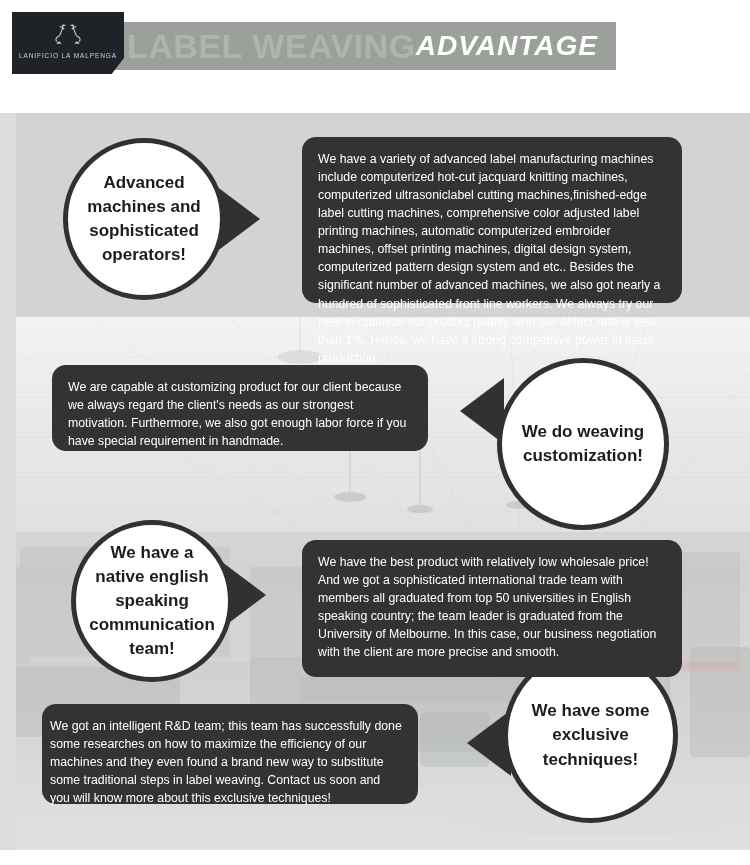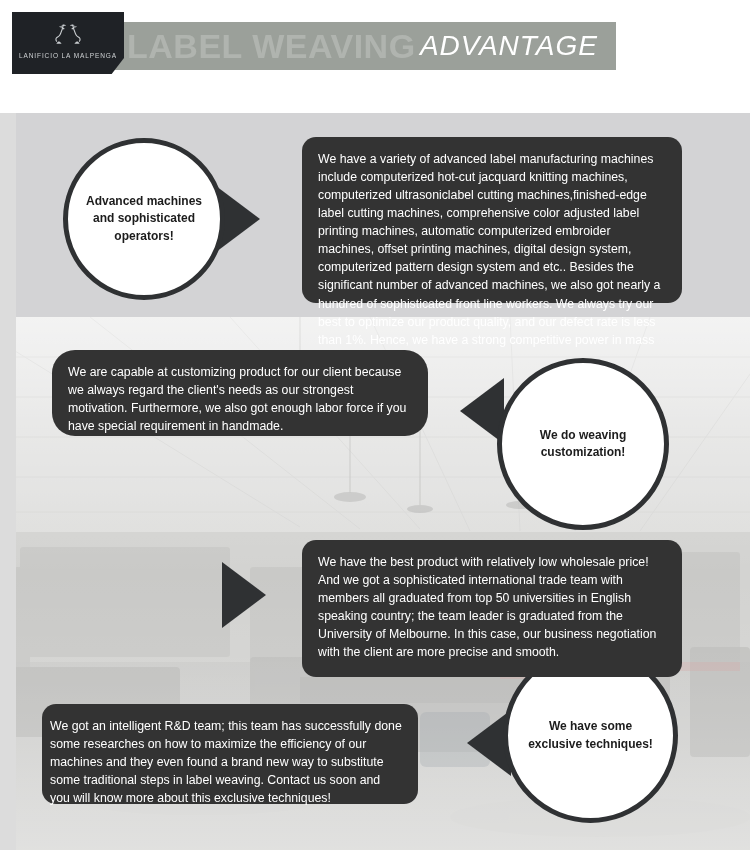--- a/index.html
+++ b/index.html
@@ -38,21 +38,21 @@
     color: #b0b4af;
     white-space: nowrap;
     line-height: 1;
   }
   #banner-title {
     position: absolute;
     right: 18px; top: 50%;
     transform: translateY(-50%);
     font-size: 28px;
     font-style: italic;
-    font-weight: normal;
+    font-weight: bold;
     letter-spacing: 1px;
     color: #ffffff;
     white-space: nowrap;
     line-height: 1;
   }
   #logo-box {
     position: absolute;
     left: 12px; top: 12px;
     width: 112px; height: 62px;
     background: #1f2226;
@@ -115,21 +115,21 @@
     border: 5px solid #2f3133;
     display: flex;
     align-items: center;
     justify-content: center;
     text-align: center;
     z-index: 4;
   }
   .bubble span {
     display: block;
     color: #1c1c1c;
-    font-size: 12px;
+    font-size: 17px;
     font-weight: bold;
     line-height: 1.42;
     padding: 0 16px;
   }
   .pointer {
     position: absolute;
     width: 0; height: 0;
     z-index: 3;
   }
   .pointer.right {
@@ -155,21 +155,21 @@
     z-index: 5;
   }
 
   
   #bubble1 { left: 63px;  top: 138px; width: 162px; height: 162px; }
   #point1  { left: 216px; top: 186px; }
   #card1   { left: 302px; top: 137px; width: 380px; height: 166px; }
 
   #bubble2 { left: 497px; top: 358px; width: 172px; height: 172px; }
   #point2  { left: 460px; top: 378px; }
-  #card2   { left: 52px;  top: 350px; width: 376px; height: 86px; border-radius: 23px; }
+  #card2   { left: 52px;  top: 365px; width: 376px; height: 86px; }
 
   #bubble3 { left: 71px;  top: 520px; width: 162px; height: 162px; }
   #point3  { left: 222px; top: 562px; }
   #card3   { left: 302px; top: 540px; width: 380px; height: 137px; }
 
   #bubble4 { left: 503px; top: 648px; width: 175px; height: 175px; }
   #point4  { left: 467px; top: 710px; }
   #card4   { left: 42px;  top: 704px; width: 376px; height: 100px; padding-left: 8px; }
 </style>
 </head>
@@ -295,20 +295,23 @@
   </div>
 
   <div class="bubble" id="bubble2">
     <span>We do weaving customization!</span>
   </div>
   <div class="pointer left" id="point2"></div>
   <div class="card" id="card2">
     <span>We are capable at customizing product for our client because we always regard the client's needs as our strongest motivation. Furthermore, we also got enough labor force if you have special requirement in handmade.</span>
   </div>
 
+  <div class="bubble" id="bubble3">
+    <span>We have a native english speaking communication team!</span>
+  </div>
   <div class="pointer right" id="point3"></div>
   <div class="card" id="card3">
     <span>We have the best product with relatively low wholesale price! And we got a sophisticated international trade team with members all graduated from top 50 universities in English speaking country; the team leader is graduated from the University of Melbourne. In this case, our business negotiation with the client are more precise and smooth.</span>
   </div>
 
   <div class="bubble" id="bubble4">
     <span>We have some exclusive techniques!</span>
   </div>
   <div class="pointer left" id="point4"></div>
   <div class="card" id="card4">

